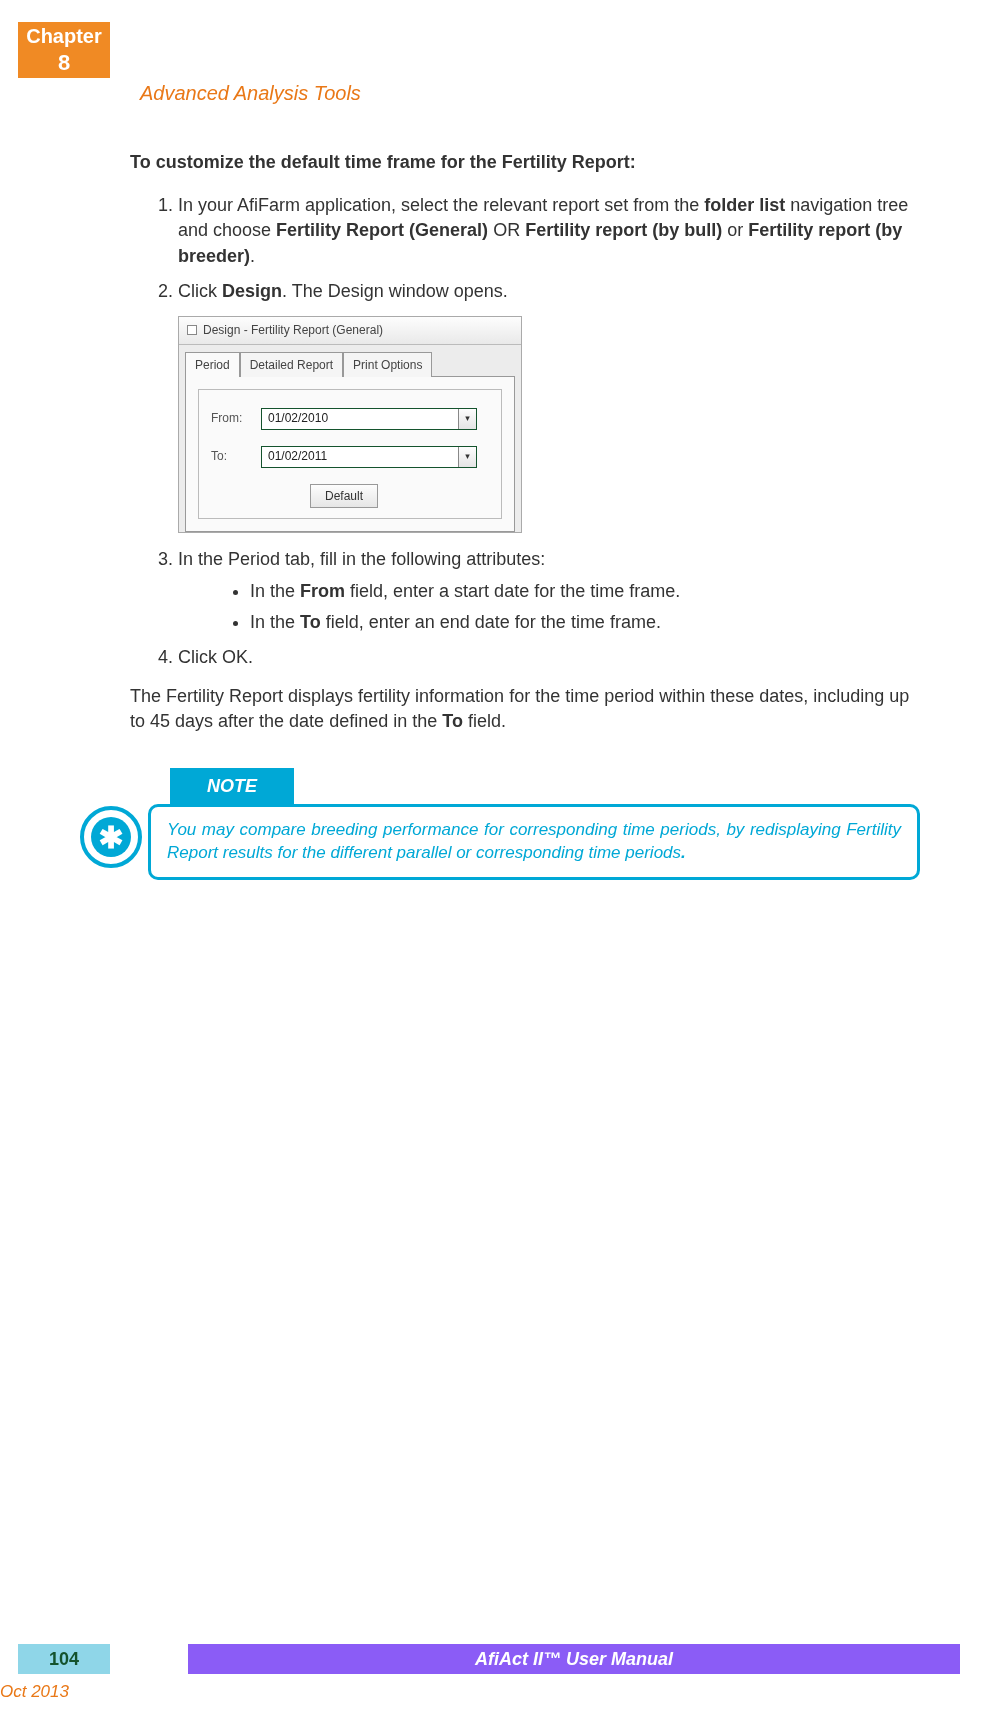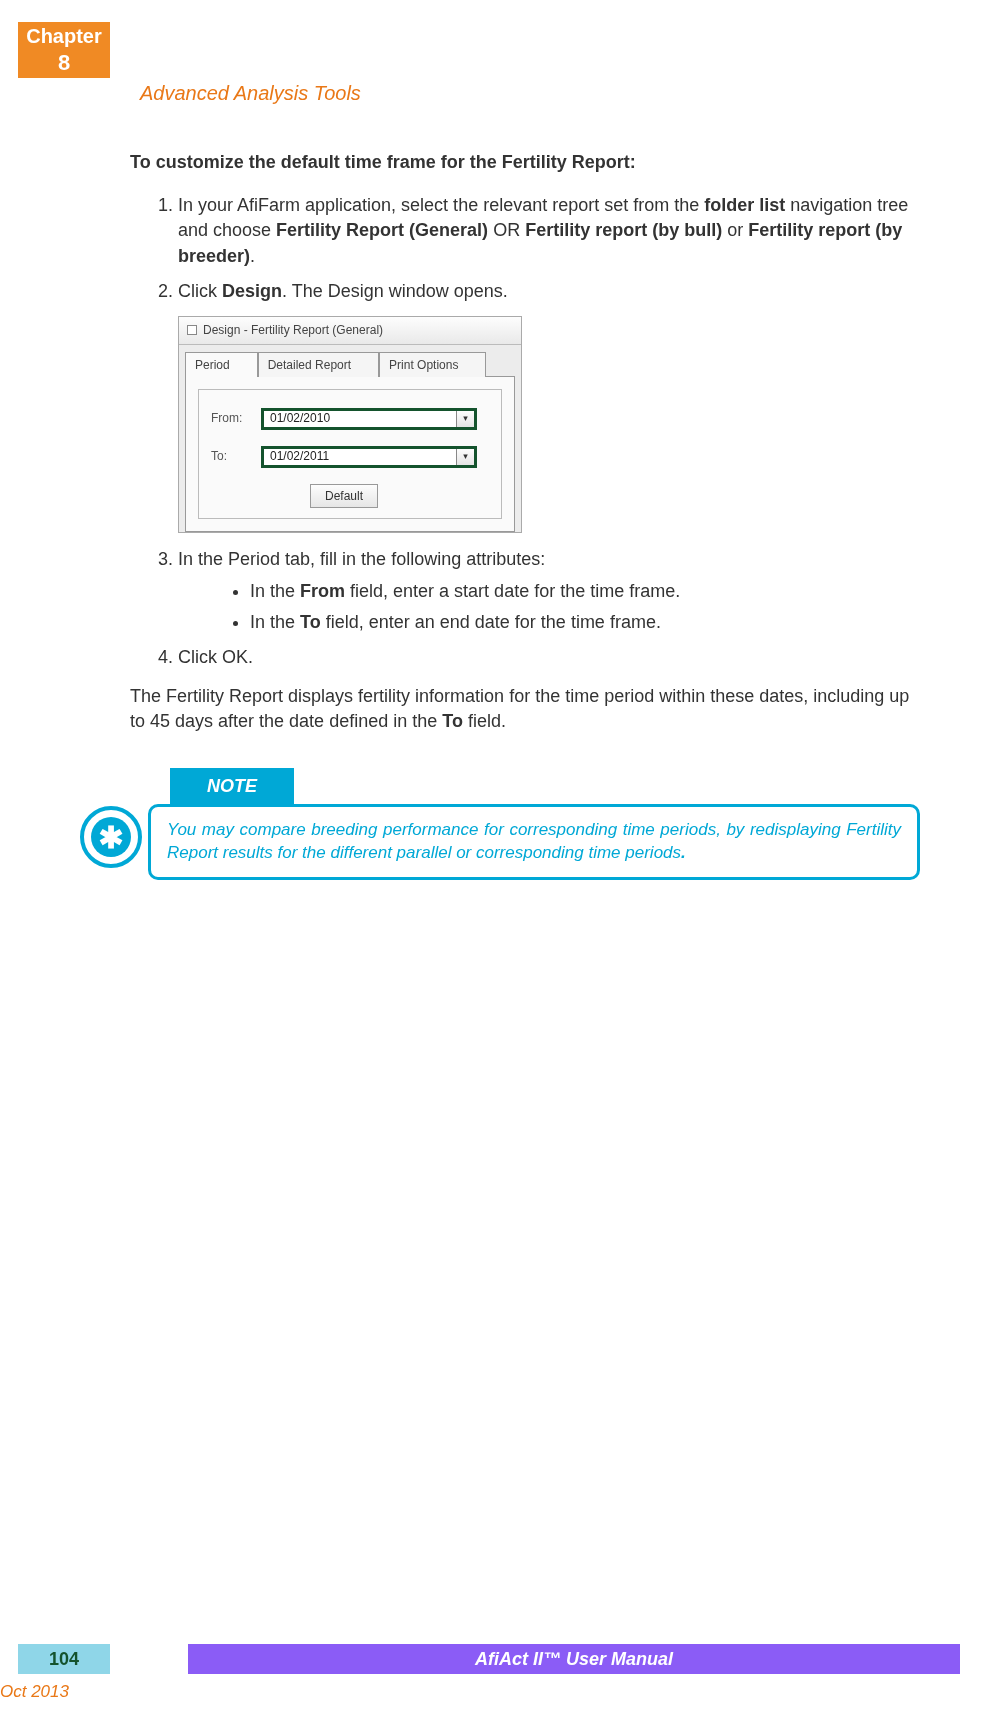--- a/index.html
+++ b/index.html
@@ -73,21 +73,21 @@
       color: #444;
     }
     .dialog-title .sq {
       width: 10px; height: 10px;
       border: 1px solid #888; background: #fff;
       display: inline-block;
     }
     .tabs { padding: 6px 6px 0 6px; background: #ececec; }
     .dialog-tabs { display: flex; gap: 0; }
     .dialog-tabs .tab {
-      padding: 4px 27px 3px 9px;
+      padding: 4px 9px 3px 9px;
       border: 1px solid #999;
       border-bottom: none;
       background: #f5f5f5;
       font-size: 12px;
       position: relative;
       top: 1px;
       color: #444;
     }
     .dialog-tabs .tab.active { background: #fafafa; }
     .dialog-body {
@@ -97,21 +97,21 @@
     }
     .fieldset {
       border: 1px solid #bbb;
       padding: 18px 24px 10px 12px;
     }
     .row { display: flex; align-items: center; margin-bottom: 16px; }
     .row .lbl { width: 50px; color: #555; font-size: 12px; }
     .row .combo {
       flex: 1;
       display: flex;
-      border: 3px solid #14532d;
+      border: 1px solid #14532d;
       background: #fff;
       height: 22px;
       align-items: center;
     }
     .row .combo .val { padding: 0 6px; flex: 1; font-size: 12px; color: #222; }
     .row .combo .dd {
       width: 18px; height: 100%;
       border-left: 1px solid #888;
       display: flex; align-items: center; justify-content: center;
       background: linear-gradient(#fdfdfd,#e4e4e4);

